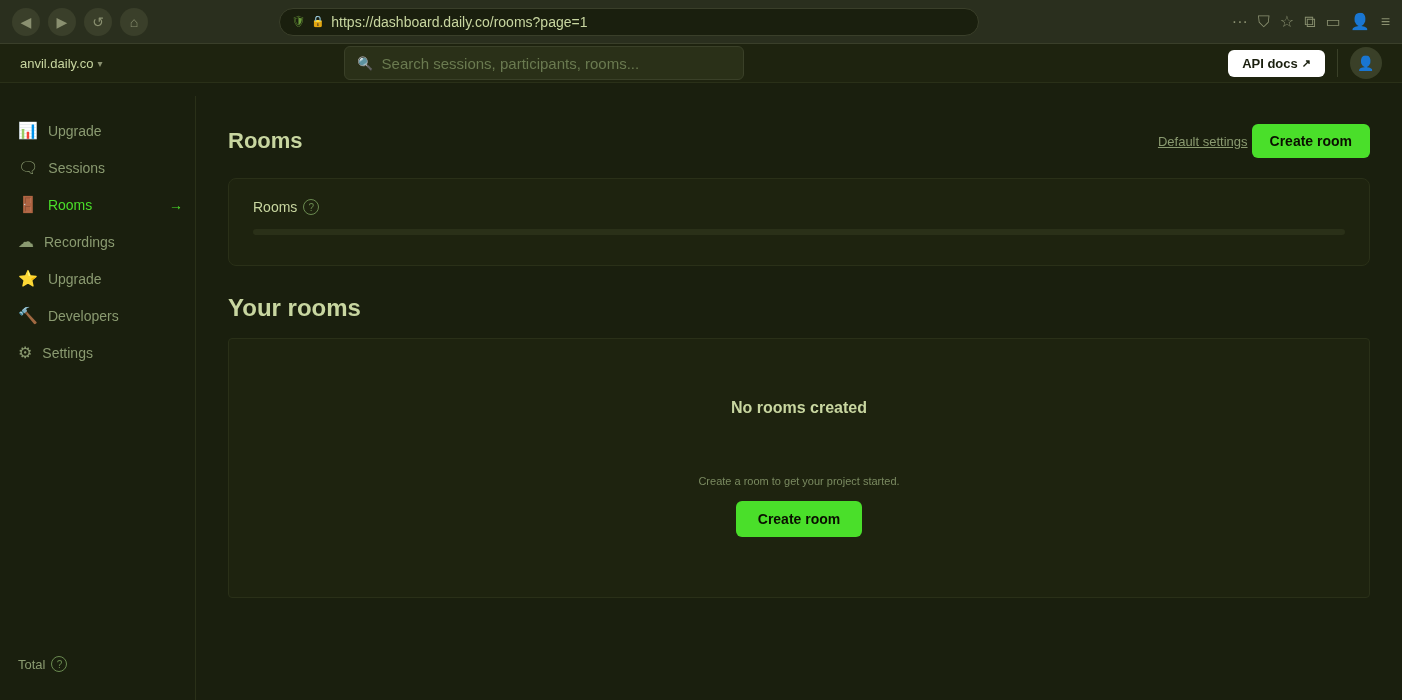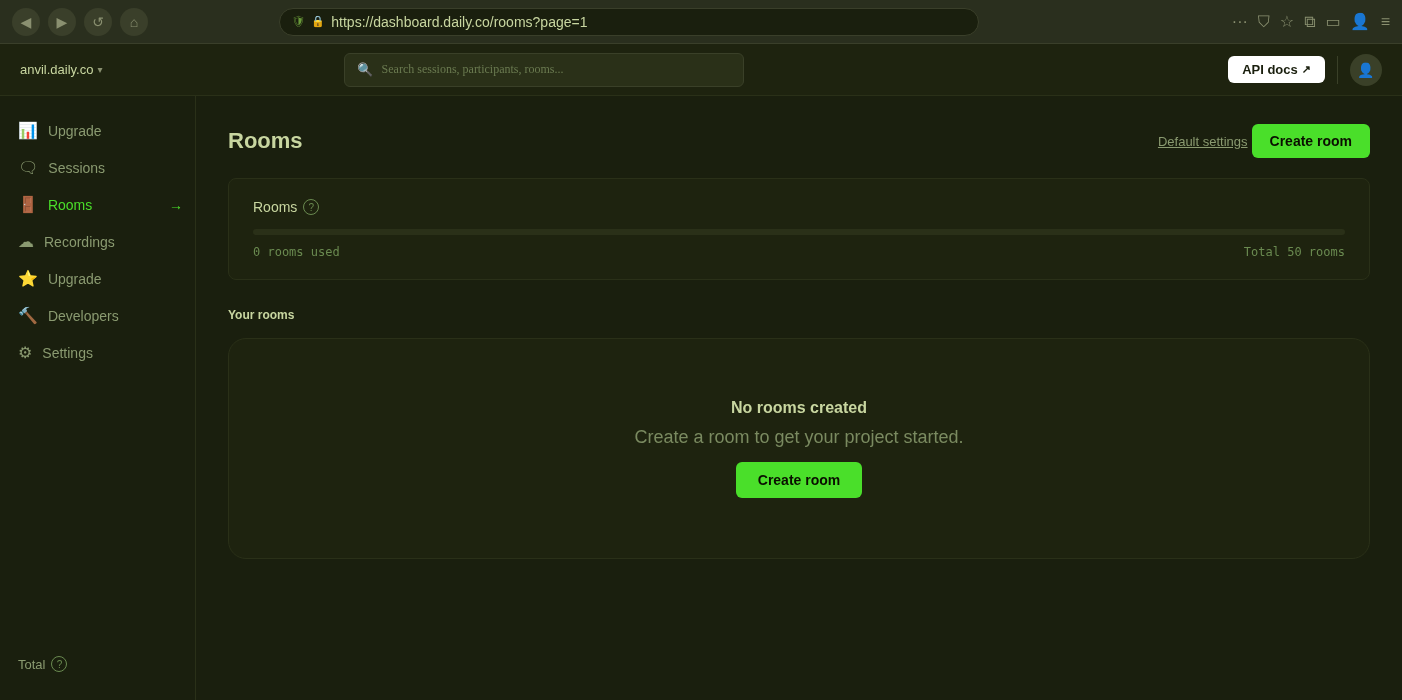--- a/index.html
+++ b/index.html
@@ -68,21 +68,21 @@
     
     .app-layout {
       display: flex;
       flex: 1;
       overflow: hidden;
     }
 
     
     .app-header {
       background: #1e230f;
-      height: 52px;
+      height: 39px;
       display: flex;
       align-items: center;
       padding: 0 20px;
       border-bottom: 1px solid #2a3018;
       position: absolute;
       top: 44px;
       left: 0;
       right: 0;
       z-index: 10;
     }
@@ -107,23 +107,22 @@
       display: flex;
       align-items: center;
       padding: 0 12px;
       gap: 8px;
     }
     .header-search input {
       background: none;
       border: none;
       outline: none;
       color: #c8d6a0;
-      font-size: 12px;
+      font-size: 15px;
       width: 100%;
-      font-family: Liberation Serif, serif;
     }
     .header-search input::placeholder { color: #6a7a50; }
     .header-search .search-icon { color: #6a7a50; font-size: 13px; }
     .header-right {
       display: flex;
       align-items: center;
       gap: 12px;
       margin-left: auto;
     }
     .api-docs-btn {
@@ -290,45 +289,46 @@
     .rooms-usage-labels {
       display: flex;
       justify-content: space-between;
       font-size: 12px;
       color: #6a8a50;
       font-family: monospace;
     }
 
     
     .section-title {
-      font-size: 12px;
+      font-size: 24px;
       font-weight: 600;
       color: #c8d6a0;
       margin-bottom: 16px;
     }
     .empty-rooms-card {
       background: #1e230f;
       border: 1px solid #2a3018;
-      border-radius: 18px;
+      border-radius: 4px;
       padding: 60px 28px;
       display: flex;
       flex-direction: column;
       align-items: center;
       justify-content: center;
       gap: 10px;
       min-height: 180px;
     }
     .empty-title {
       font-size: 16px;
       font-weight: 600;
       color: #c8d6a0;
     }
     .empty-subtitle {
-      font-size: 18px;
+      font-size: 11px;
       color: #7a8a60;
+      margin-top: 48px;
     }
     .create-room-btn-center {
       background: #4adf2a;
       color: #0a0f00;
       border: none;
       border-radius: 6px;
       padding: 10px 22px;
       font-size: 14px;
       font-weight: 700;
       cursor: pointer;
@@ -430,24 +430,20 @@
       </div>
 
       <div class="rooms-card">
         <div class="rooms-card-header">
           <span class="rooms-card-title">Rooms</span>
           <div class="info-icon">?</div>
         </div>
         <div class="progress-bar-container">
           <div class="progress-bar-fill" style="width: 0%"></div>
         </div>
-        <div class="rooms-usage-labels">
-          <span>0 rooms used</span>
-          <span>Total 50 rooms</span>
-        </div>
       </div>
 
       <h2 class="section-title">Your rooms</h2>
       <div class="empty-rooms-card">
         <div class="empty-title">No rooms created</div>
         <div class="empty-subtitle">Create a room to get your project started.</div>
         <button class="create-room-btn-center">Create room</button>
       </div>
 
     </main>

